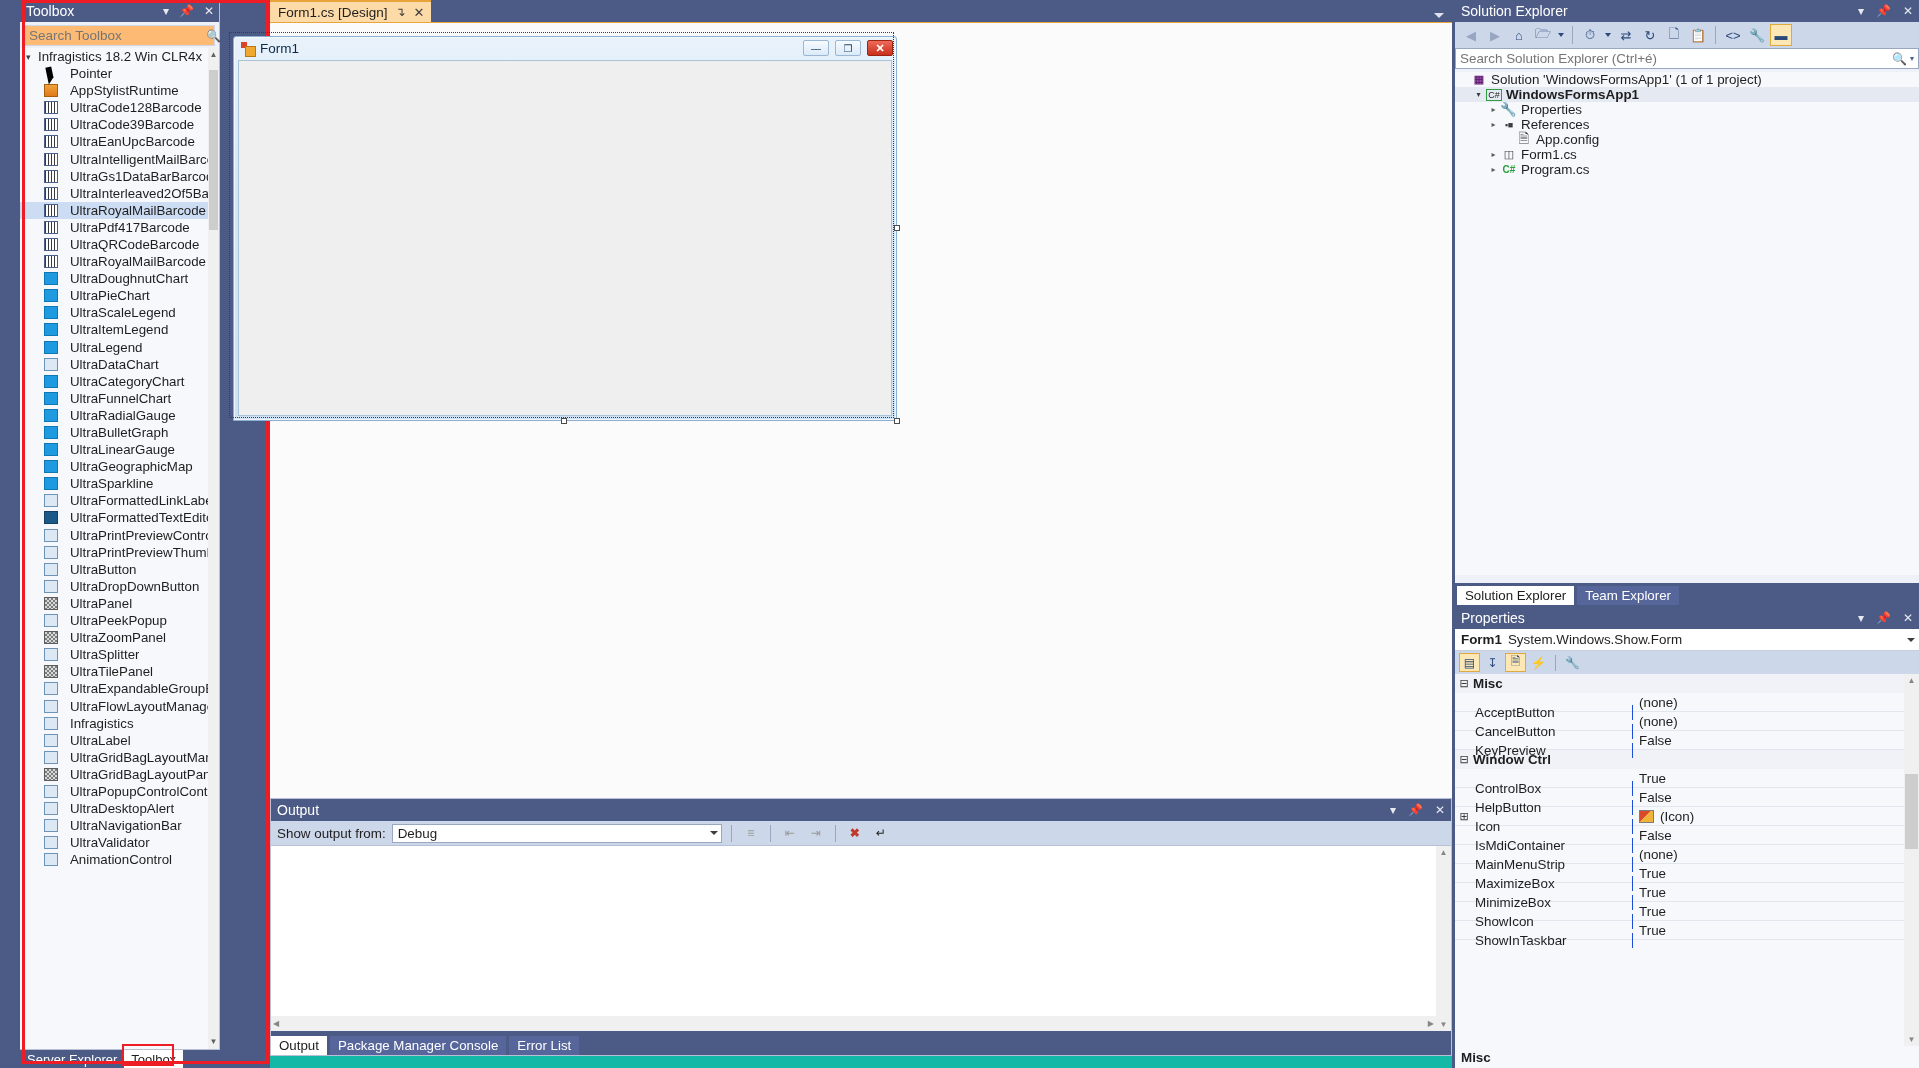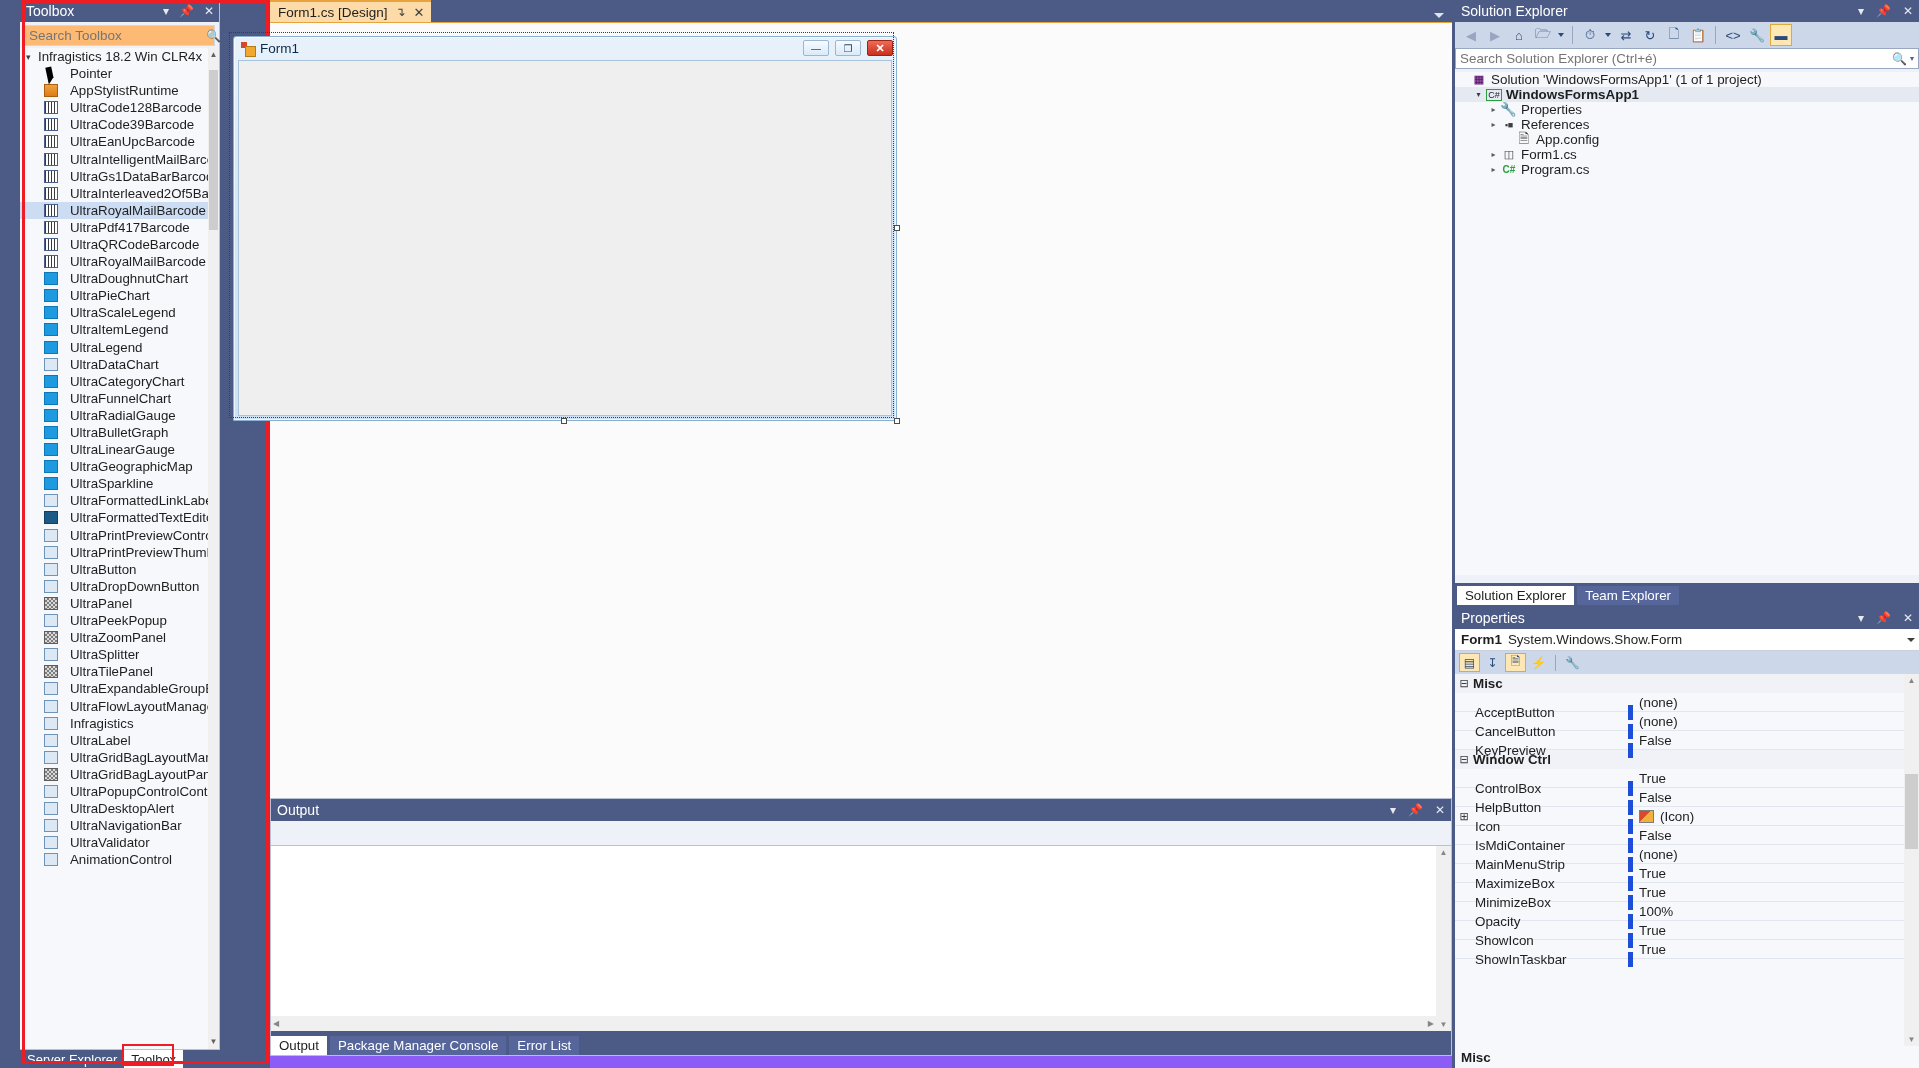--- a/index.html
+++ b/index.html
@@ -61,21 +61,21 @@
   
   .tb-tabs{position:absolute;left:20px;top:1050px;height:18px;width:200px;background:#4c5a86;display:flex;align-items:flex-end;}
   .tb-tab{height:18px;padding:0 7px;font-size:13px;display:flex;align-items:center;color:#fff;cursor:pointer;}
   .tb-tab.active{background:#fff;color:#1e1e1e;}
 
   
   .redbox{position:absolute;left:22px;top:0;width:247px;height:1064px;border:3px solid #ee1c24;pointer-events:none;}
   .redbox2{position:absolute;left:122px;top:1044px;width:52px;height:22px;border:2px solid #ee1c24;pointer-events:none;}
 
   
-  .doc{position:absolute;left:270px;top:0;right:467px;bottom:0;background:#8b5cf6;}
+  .doc{position:absolute;left:270px;top:0;right:467px;bottom:0;background:#14b8a6;}
   .doc-tabstrip{height:22px;background:#4c5a86;display:flex;align-items:flex-end;position:relative;}
   .doc-tab{height:22px;background:#fcdba8;border-top:2px solid #e8a33d;display:flex;align-items:center;padding:0 6px 0 8px;gap:8px;font-size:13.5px;color:#1e1e1e;cursor:pointer;}
   .doc-tab .pin,.doc-tab .x{color:#3e3e3e;font-size:12px;cursor:pointer;}
   .doc-tab .x{font-size:13px;}
   .doc-strip-caret{position:absolute;right:8px;bottom:4px;}
   .designer{position:absolute;left:0;right:0;top:22px;bottom:258px;background:#fbfbfb;border-top:1px solid #e8a33d;}
 
   .formwrap{position:absolute;left:-37px;top:13px;}
   .form-outer{position:relative;width:672px;height:390px;}
   .form-win{
@@ -153,21 +153,21 @@
   .pr-toolbar{height:23px;background:#cdd7ea;display:flex;align-items:center;gap:2px;padding:0 4px;}
   .pr-toolbar .b{width:21px;height:19px;display:flex;align-items:center;justify-content:center;font-size:12px;color:#2b4a7a;cursor:pointer;}
   .pr-toolbar .b.hl{background:#fde8b5;border:1px solid #e0a93c;}
   .pr-toolbar .b.dim{color:#9aa3b5;}
   .pr-toolbar .sep{width:1px;height:16px;background:#9aa7c0;margin:0 4px;}
   .pr-grid{position:absolute;left:0;right:0;top:67px;bottom:22px;background:#f6f8fb;overflow:hidden;}
   .pg-row{height:19px;display:flex;align-items:center;font-size:13.4px;border-bottom:1px solid #e2e6ee;}
   .pg-cat{height:19px;display:flex;align-items:center;font-size:13.4px;font-weight:bold;background:#f0f2f7;}
   .pg-cat .pm{width:18px;text-align:center;font-size:11px;font-weight:normal;color:#3b3b3b;}
   .pg-row .pm{width:18px;text-align:center;font-size:11px;color:#3b3b3b;}
-  .pg-row .k{width:160px;border-right:5px solid #1d4ed8;padding-left:2px;overflow:hidden;margin-top:20px;}
+  .pg-row .k{width:160px;border-right:1px solid #1d4ed8;padding-left:2px;overflow:hidden;margin-top:20px;}
   .pg-row .v{flex:1;padding-left:6px;display:flex;align-items:center;gap:6px;}
   .pg-vscroll{position:absolute;right:0;top:67px;bottom:22px;width:15px;background:#f0f0f0;}
   .pg-vscroll .th{position:absolute;left:1px;width:13px;top:100px;height:75px;background:#cdcdcd;}
   .pr-foot{position:absolute;left:0;right:0;bottom:0;height:22px;background:#f6f8fb;display:flex;align-items:center;padding-left:6px;font-size:13.4px;font-weight:bold;}
   .iconsw{width:15px;height:13px;background:linear-gradient(135deg,#d94a2a 0 45%,#f0b23a 45%);border:1px solid #7d7d7d;}
 </style>
 </head>
 <body>
 
 <div class="app">
@@ -526,20 +526,35 @@
         </div>
       </div>
     </div>
 
     <div class="output">
       <div class="out-head">
         <span class="ttl">Output</span>
         <span class="ic">▾</span>
         <span class="ic">📌</span>
         <span class="ic">✕</span>
+      </div>
+      <div class="out-toolbar">
+        <span>Show output from:</span>
+        <span class="out-combo">
+          <span class="v">Debug</span>
+          <span class="c"></span>
+        </span>
+        <span class="out-sep"></span>
+        <span class="obtn">≡</span>
+        <span class="out-sep"></span>
+        <span class="obtn">⇤</span>
+        <span class="obtn">⇥</span>
+        <span class="out-sep"></span>
+        <span class="obtn on" style="color:#c0392b;font-weight:bold;">✖</span>
+        <span class="obtn on">↵</span>
       </div>
       <div class="out-body">
         <div class="out-vscroll">
           <div class="sar" style="padding-top:2px;">▲</div>
           <div class="sar" style="position:absolute;bottom:2px;left:0;right:0;">▼</div>
         </div>
         <div class="out-hscroll">
           <div class="sar" style="position:absolute;left:2px;top:3px;">◀</div>
           <div class="sar" style="position:absolute;right:2px;top:3px;">▶</div>
         </div>
@@ -746,27 +761,20 @@
           </div>
           <div class="pg-row">
             <span class="pm"></span>
             <span class="k">MinimizeBox</span>
             <span class="v">
               <span>True</span>
             </span>
           </div>
           <div class="pg-row">
             <span class="pm"></span>
-            <span class="k">Opacity</span>
-            <span class="v">
-              <span>100%</span>
-            </span>
-          </div>
-          <div class="pg-row">
-            <span class="pm"></span>
             <span class="k">ShowIcon</span>
             <span class="v">
               <span>True</span>
             </span>
           </div>
           <div class="pg-row">
             <span class="pm"></span>
             <span class="k">ShowInTaskbar</span>
             <span class="v">
               <span>True</span>

